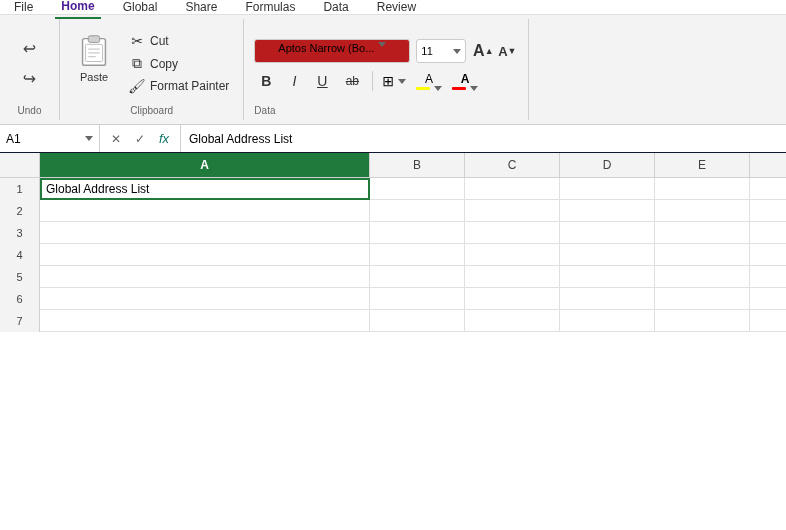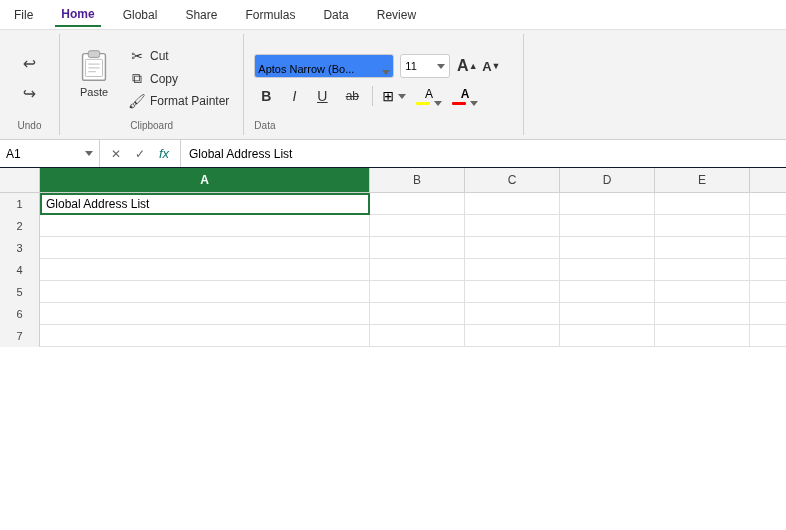--- a/index.html
+++ b/index.html
@@ -2,21 +2,21 @@
 <html><head>
   <meta charset="utf-8">
   <style>
     * { box-sizing: border-box; margin: 0; padding: 0; }
     body { font-family: 'Segoe UI', Arial, sans-serif; font-size: 12px; background: #fff; width: 786px; height: 530px; overflow: hidden; }
 
     
     .menu-bar {
       display: flex;
       align-items: center;
-      height: 30px;
+      height: 15px;
       padding: 0 8px;
       background: #fff;
       border-bottom: 1px solid #e0e0e0;
       gap: 16px;
     }
     .menu-item {
       font-size: 12px;
       color: #333;
       cursor: pointer;
       padding: 4px 6px;
@@ -145,25 +145,25 @@
     }
 
     .font-row2 {
       display: flex;
       align-items: center;
       gap: 4px;
     }
 
     .font-selector {
       display: flex;
-      align-items: flex-end;
+      align-items: flex-start;
       border: 1px solid #ccc;
       border-radius: 3px;
-      background: #3b82f6;
-      padding: 2px 3px;
+      background: #b91c1c;
+      padding: 2px 23px;
       cursor: pointer;
       font-size: 11px;
       min-width: 140px;
       height: 24px;
     }
 
     .font-size-selector {
       display: flex;
       align-items: center;
       border: 1px solid #ccc;

